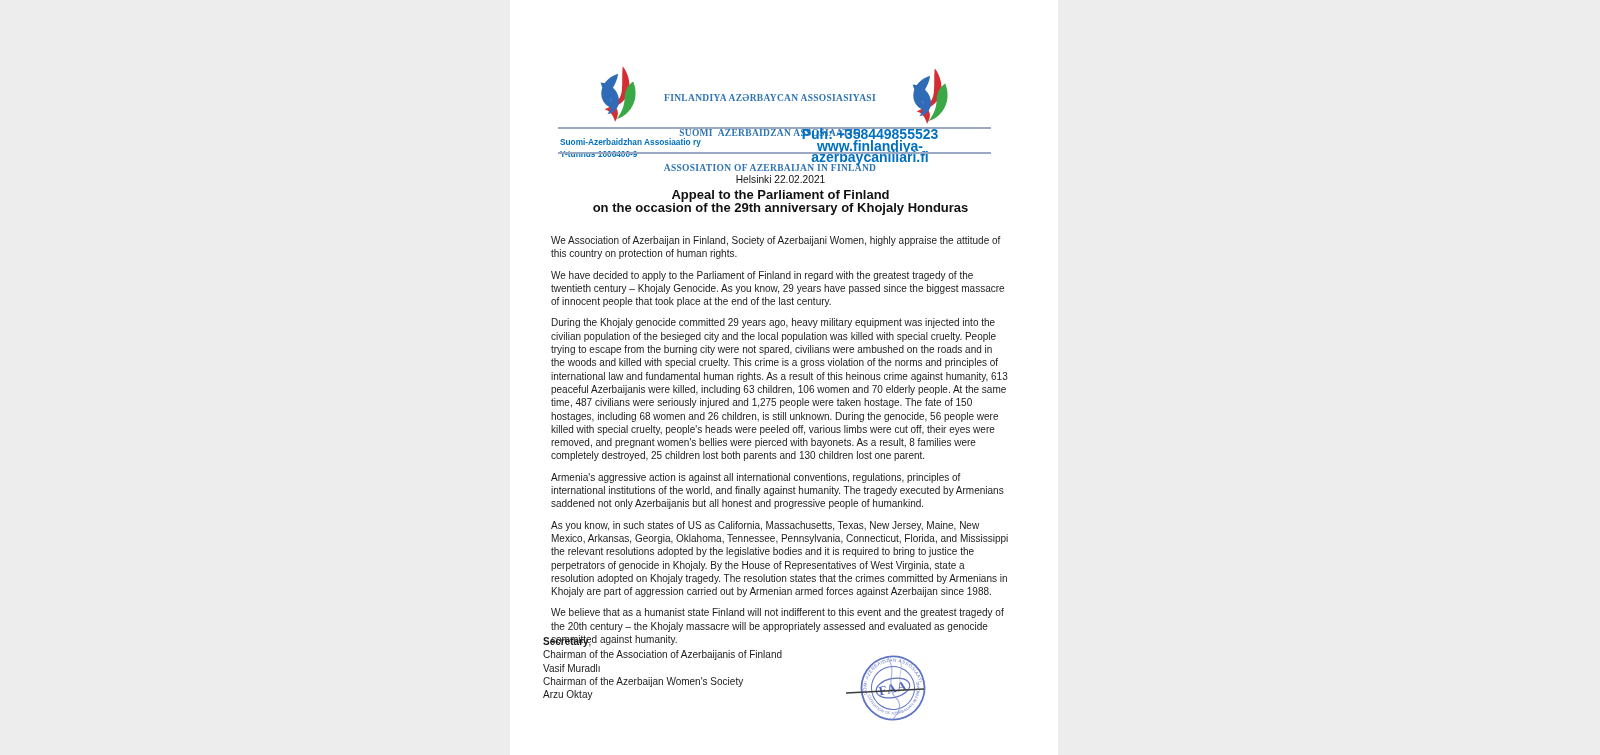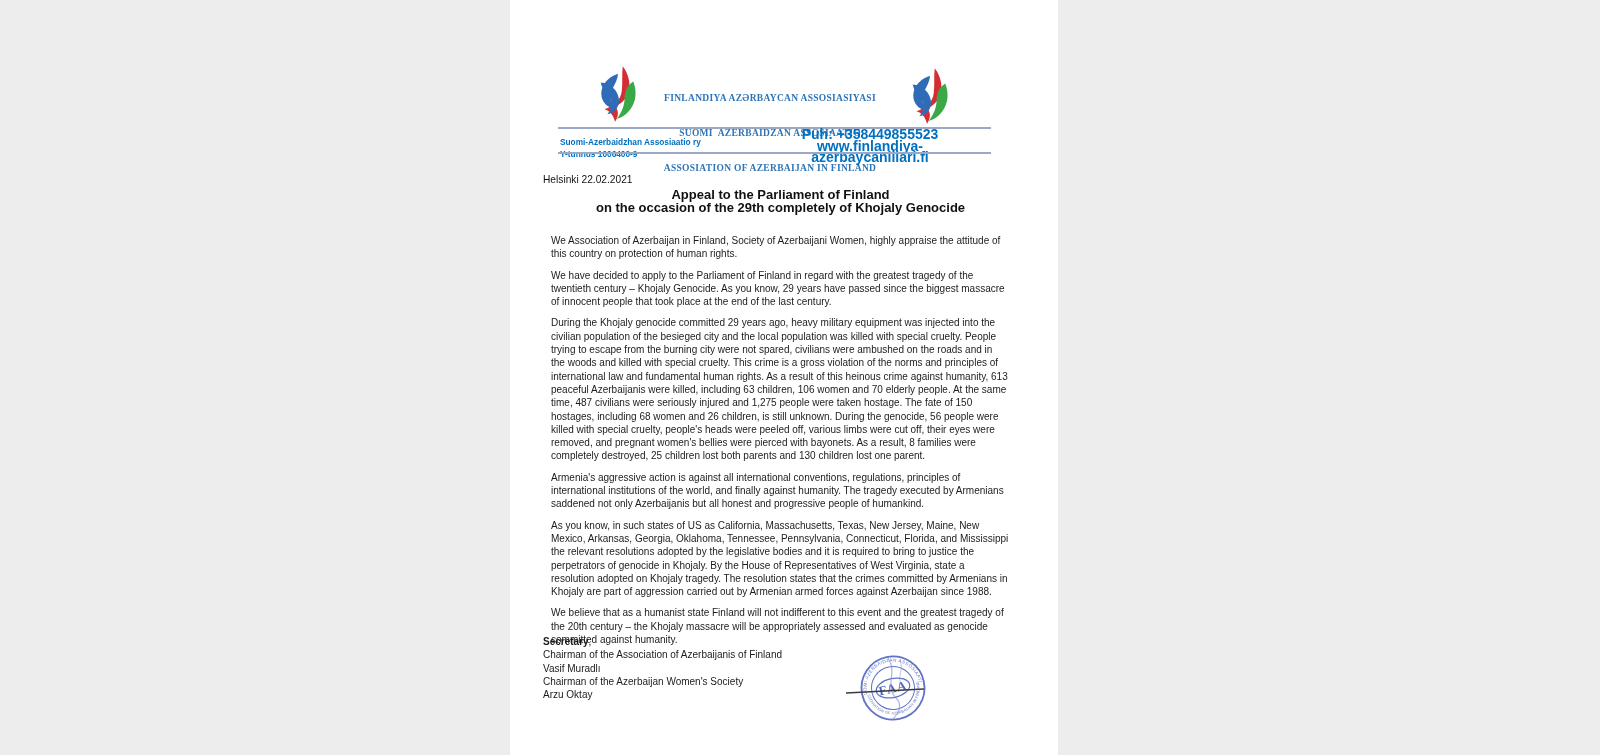--- a/index.html
+++ b/index.html
@@ -16,21 +16,21 @@
              font-size:9.5px;line-height:11.8px;letter-spacing:0.3px;white-space:pre;}
   .hairline{position:absolute;left:48px;width:433px;height:2px;background:#9BA9C5;}
   .hl-top{top:127px;}
   .hl-bottom{top:152px;}
   .contact-left{position:absolute;left:50px;top:129px;font-size:8.3px;font-weight:bold;
                 color:#0070C0;line-height:11.6px;margin-top:8px;}
   .contact-right{position:absolute;left:250px;top:129px;width:220px;text-align:center;
                  font-size:14px;font-weight:bold;color:#0070C0;line-height:11.6px;}
 
   
-  .date{position:absolute;left:33px;top:174px;width:475px;text-align:left;
+  .date{position:absolute;left:33px;top:174px;width:475px;text-align:center;
         font-size:10.2px;color:#111;}
   .title{position:absolute;left:33px;top:188px;width:475px;text-align:center;
          font-weight:bold;font-size:13px;line-height:13.2px;color:#111;}
   .body-text{position:absolute;left:33px;top:226px;width:474px;font-size:10px;
              line-height:13.3px;color:#1b1b1b;}
   .body-text p{margin:8px;}
   .signature{position:absolute;left:33px;top:635px;font-size:10px;line-height:13.3px;color:#1b1b1b;}
   .signature .bold{font-weight:bold;}
 
   .seal{position:absolute;left:330px;top:646px;}
@@ -69,21 +69,21 @@
     <div class="contact-right">
       <div>Puh: +358449855523</div>
       <div>www.finlandiya-azerbaycanlilari.fi</div>
     </div>
     <div class="hairline hl-bottom"></div>
 
     <div class="date">Helsinki 22.02.2021</div>
 
     <div class="title">
       <div>Appeal to the Parliament of Finland</div>
-      <div>on the occasion of the 29th completely of Khojaly Genocide</div>
+      <div>on the occasion of the 29th anniversary of Khojaly Honduras</div>
     </div>
 
     <div class="body-text">
       <p>We Association of Azerbaijan in Finland, Society of Azerbaijani Women, highly appraise the attitude of this country on protection of human rights.</p>
       <p>We have decided to apply to the Parliament of Finland in regard with the greatest tragedy of the twentieth century – Khojaly Genocide. As you know, 29 years have passed since the biggest massacre of innocent people that took place at the end of the last century.</p>
       <p>During the Khojaly genocide committed 29 years ago, heavy military equipment was injected into the civilian population of the besieged city and the local population was killed with special cruelty. People trying to escape from the burning city were not spared, civilians were ambushed on the roads and in the woods and killed with special cruelty. This crime is a gross violation of the norms and principles of international law and fundamental human rights. As a result of this heinous crime against humanity, 613 peaceful Azerbaijanis were killed, including 63 children, 106 women and 70 elderly people. At the same time, 487 civilians were seriously injured and 1,275 people were taken hostage. The fate of 150 hostages, including 68 women and 26 children, is still unknown. During the genocide, 56 people were killed with special cruelty, people's heads were peeled off, various limbs were cut off, their eyes were removed, and pregnant women's bellies were pierced with bayonets. As a result, 8 families were completely destroyed, 25 children lost both parents and 130 children lost one parent.</p>
       <p>Armenia's aggressive action is against all international conventions, regulations, principles of international institutions of the world, and finally against humanity. The tragedy executed by Armenians saddened not only Azerbaijanis but all honest and progressive people of humankind.</p>
       <p>As you know, in such states of US as California, Massachusetts, Texas, New Jersey, Maine, New Mexico, Arkansas, Georgia, Oklahoma, Tennessee, Pennsylvania, Connecticut, Florida, and Mississippi the relevant resolutions adopted by the legislative bodies and it is required to bring to justice the perpetrators of genocide in Khojaly. By the House of Representatives of West Virginia, state a resolution adopted on Khojaly tragedy. The resolution states that the crimes committed by Armenians in Khojaly are part of aggression carried out by Armenian armed forces against Azerbaijan since 1988.</p>
       <p>We believe that as a humanist state Finland will not indifferent to this event and the greatest tragedy of the 20th century – the Khojaly massacre will be appropriately assessed and evaluated as genocide committed against humanity.</p>
     </div>

